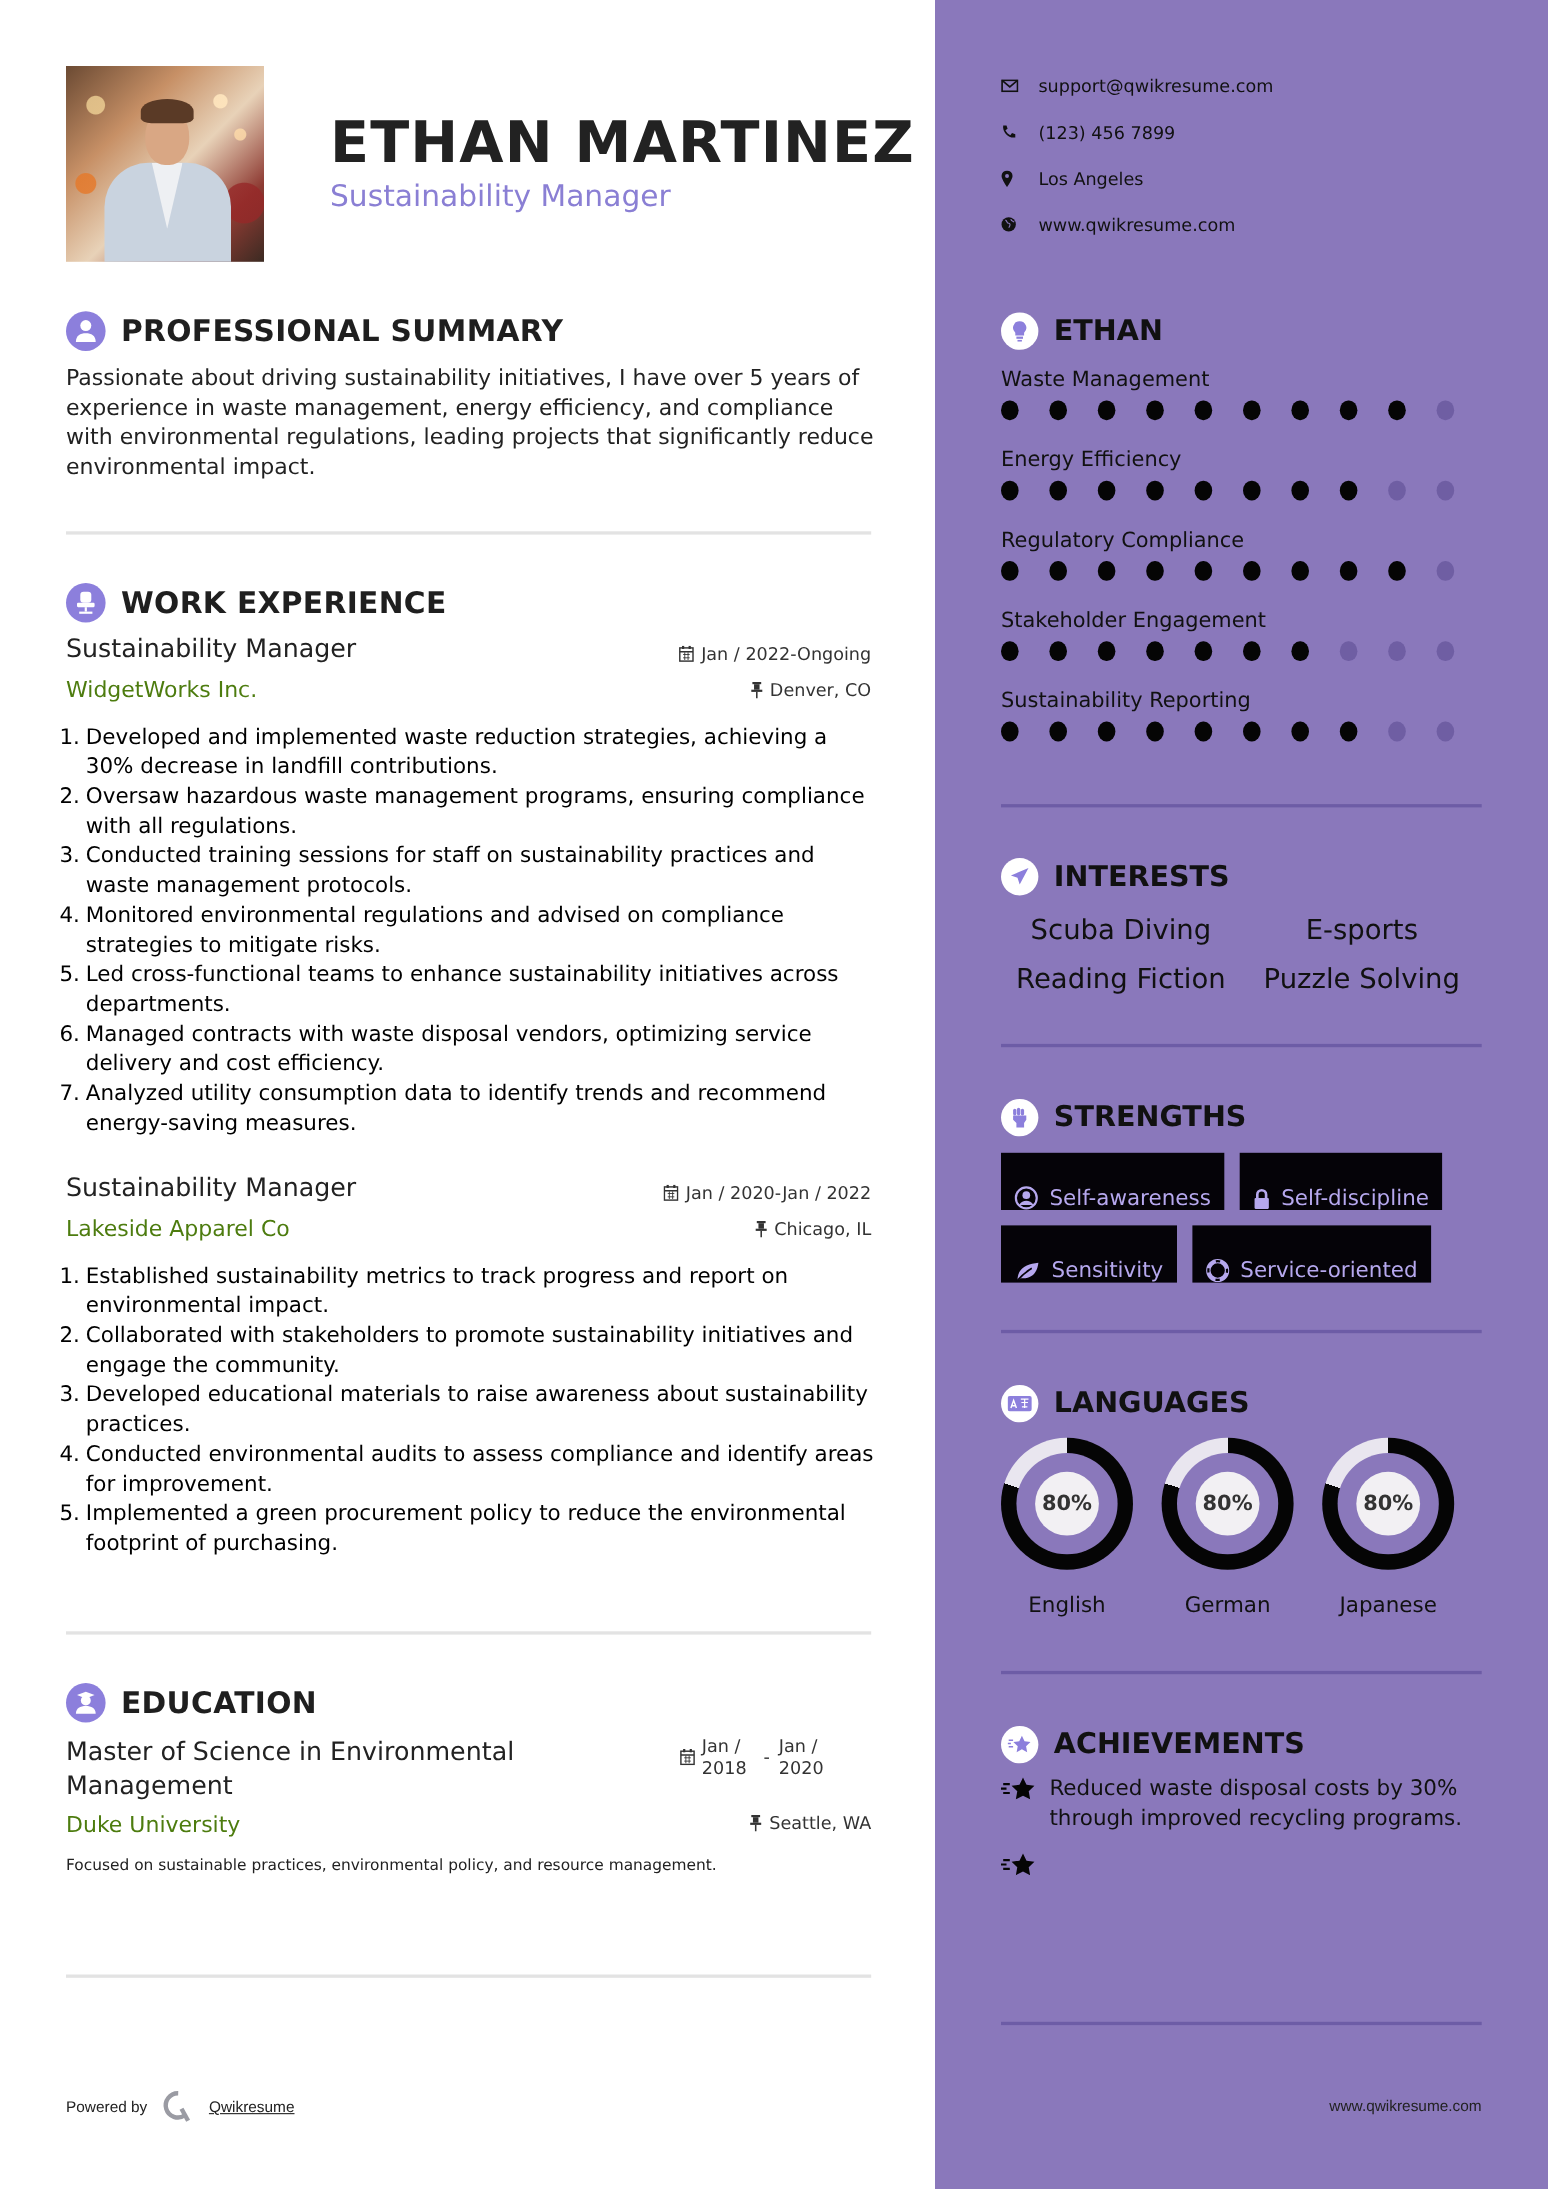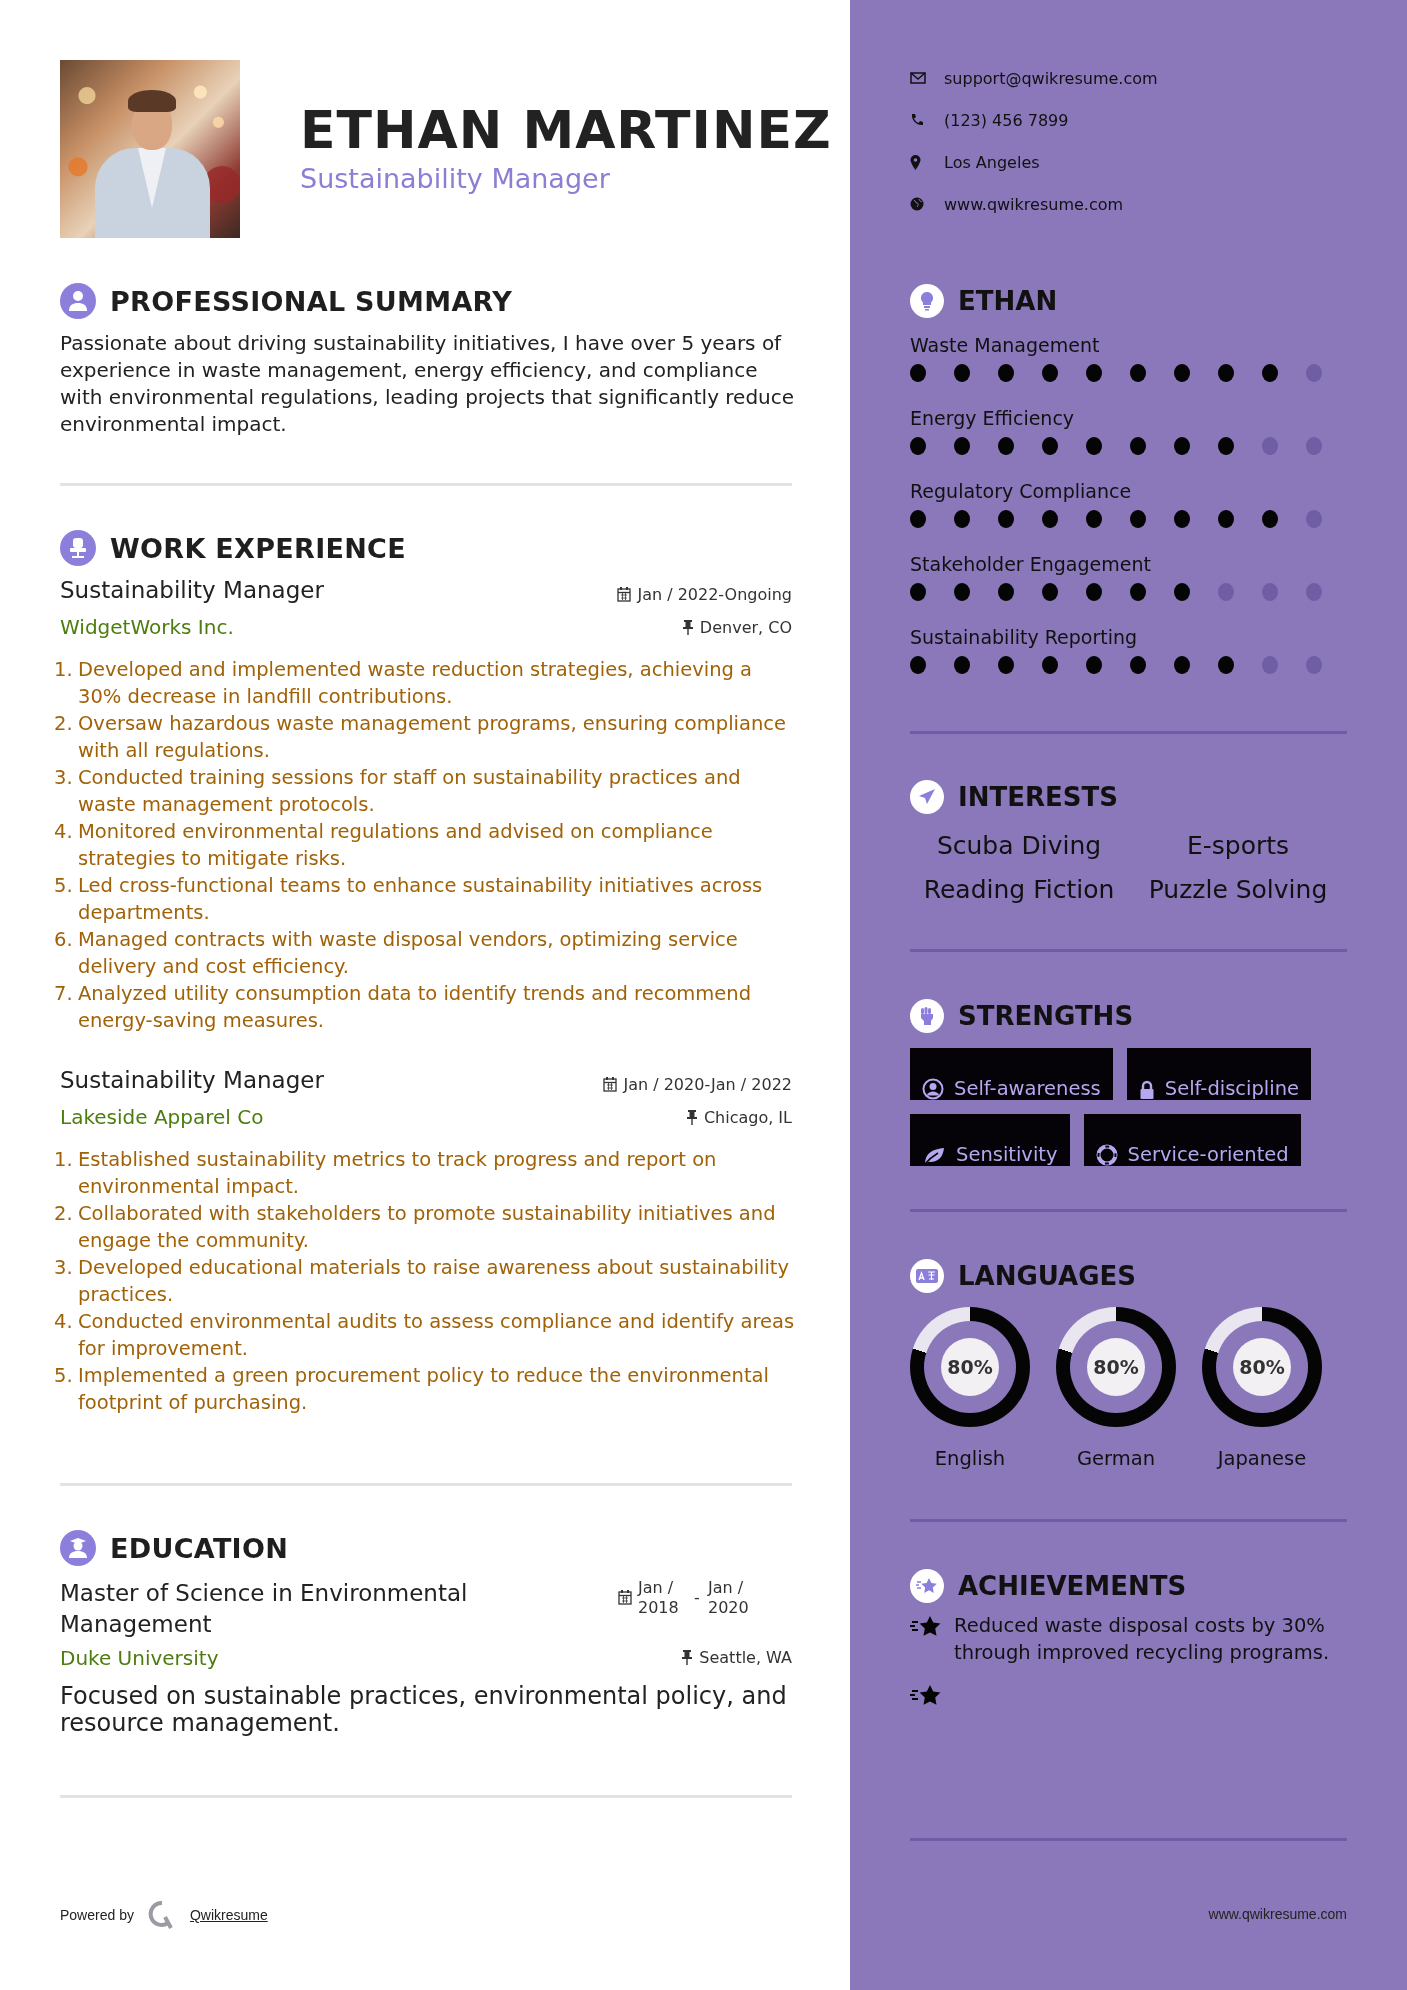--- a/index.html
+++ b/index.html
@@ -34,28 +34,28 @@
   .sec-title { font-size: 27px; font-weight: bold; color: #1f1f1f; letter-spacing: .3px; }
 
   .summary { position: absolute; left: 60px; top: 330px; width: 740px; font-size: 20px; line-height: 27px; color: #222; }
   .divider { position: absolute; left: 60px; width: 732px; height: 3px; background: #e3e3e3; }
 
   .job-title { position: absolute; left: 60px; font-size: 23px; color: #222; }
   .company { position: absolute; left: 60px; font-size: 20px; color: #4d7c0f; }
   .meta { position: absolute; right: 58px; font-size: 16px; color: #333; display: flex; align-items: center; gap: 6px; white-space: nowrap; }
   .meta svg { flex: none; }
 
-  ol.duties { position: absolute; left: 54px; width: 746px; font-size: 19.5px; line-height: 27px; color: #a16207; list-style: none; counter-reset: d; }
+  ol.duties { position: absolute; left: 54px; width: 746px; font-size: 19.5px; line-height: 27px; color: #000000; list-style: none; counter-reset: d; }
   ol.duties li { counter-increment: d; padding-left: 24px; position: relative; }
   ol.duties li::before { content: counter(d) "."; position: absolute; left: 0; }
 
   .edu-degree { position: absolute; left: 60px; top: 1578px; width: 480px; font-size: 23px; line-height: 31px; color: #222; }
   .edu-dates { position: absolute; left: 618px; top: 1578px; display: flex; gap: 6px; font-size: 16px; line-height: 20px; color: #333; }
   .edu-dates .col { width: 50px; }
-  .edu-desc { position: absolute; left: 60px; top: 1683px; width: 740px; font-size: 24px; line-height: 27px; color: #222; }
+  .edu-desc { position: absolute; left: 60px; top: 1683px; width: 740px; font-size: 14px; line-height: 27px; color: #222; }
 
   .powered { position: absolute; left: 60px; top: 1900px; display: flex; align-items: center; gap: 14px; font-size: 14px; color: #222; font-family: "Liberation Sans", sans-serif; }
   .powered .link { text-decoration: underline; }
 
   
   .contact { position: absolute; left: 60px; top: 57px; }
   .contact-row { display: flex; align-items: center; height: 42px; font-size: 16px; color: #111; }
   .contact-row .ci { width: 34px; display: flex; align-items: center; }
 
   .s-head { position: absolute; left: 60px; display: flex; align-items: center; gap: 14px; }

